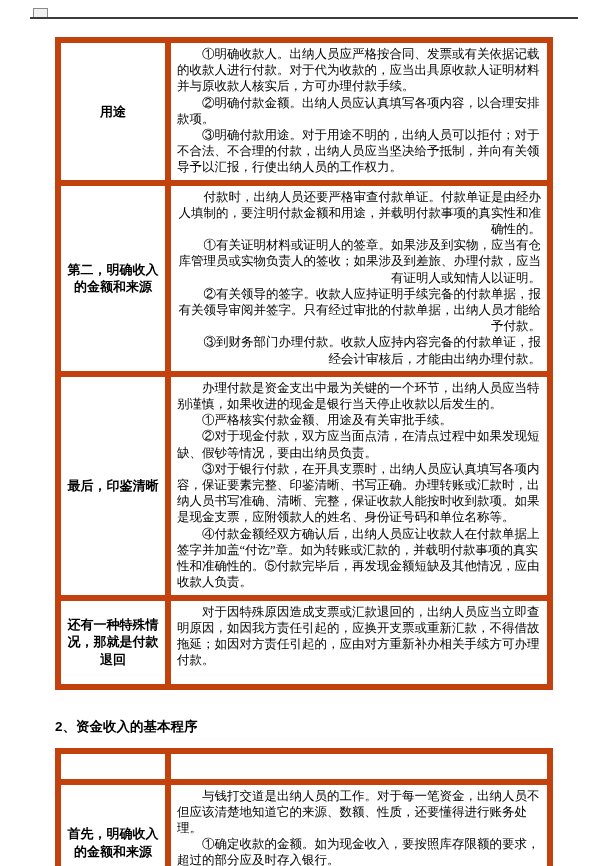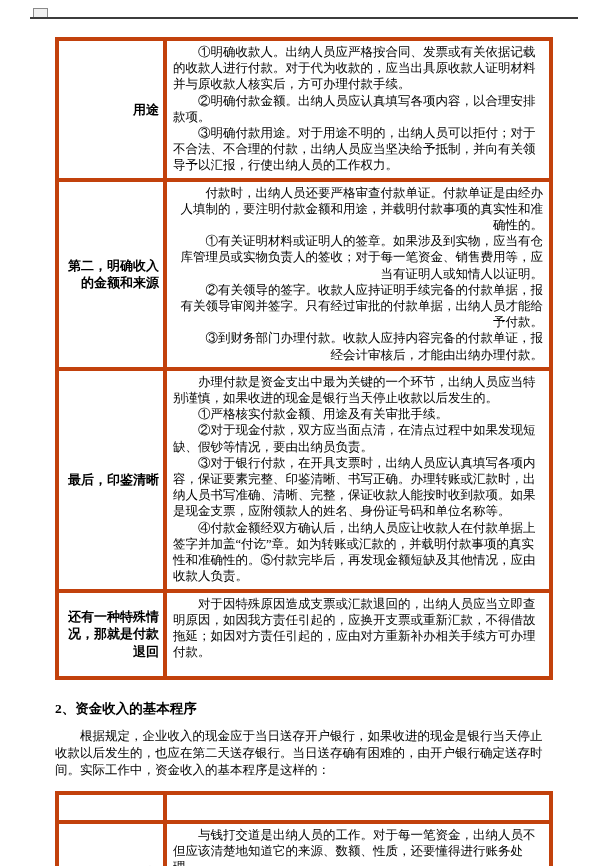--- a/index.html
+++ b/index.html
@@ -16,43 +16,43 @@
     width:13px; height:9px;
     border:1px solid #8a8a8a; background:#f1f1f1;
   }
   .header-rule {
     position:absolute; left:30px; top:17px; width:548px;
     border-top:2px solid #3c3c3c;
   }
   .doc { position:absolute; left:55px; top:37px; width:498px; }
 
   table.t { border-collapse:collapse; width:498px; table-layout:fixed; }
-  table.t td { border:4px solid #c2410c; }
+  table.t td { border:6px solid #c2410c; }
   td.hdr {
-    width:96px; text-align:right; vertical-align:middle;
+    width:96px; text-align:center; vertical-align:middle;
     font-weight:bold; font-size:13px; line-height:1.35;
     padding:3px 4px;
     font-family:"Liberation Sans","DejaVu Sans",sans-serif;
   }
   td.body {
     vertical-align:top;
     font-size:12.5px; line-height:16.2px;
     padding:3px 6px 4px 6px;
   }
   td.body p { margin:0; text-indent:2em; }
 
   td.r1b { height:126px; }
   td.r2b { height:166px;text-align:right; }
   td.r3b { height:208px; }
   td.r4b { height:76px;margin-top:28px; }
 
   .sec {
-    margin:20px 0 0 0;
+    margin:28px 0 0 0;
     font-size:13.5px; font-weight:bold;
-    font-family:Liberation Serif, serif;
+    font-family:Liberation Sans, sans-serif;
   }
   .intro {
     margin:10px 0 0 0;
     font-size:12.5px; line-height:17px;
     text-indent:2em;
   }
   table.t2 { margin-top:12px; }
   td.t2e { height:18px; }
   td.t2b { height:110px; }
 </style>
@@ -72,21 +72,21 @@
         <td class="body r1b">
           <p>①明确收款人。出纳人员应严格按合同、发票或有关依据记载的收款人进行付款。对于代为收款的，应当出具原收款人证明材料并与原收款人核实后，方可办理付款手续。</p>
           <p>②明确付款金额。出纳人员应认真填写各项内容，以合理安排款项。</p>
           <p>③明确付款用途。对于用途不明的，出纳人员可以拒付；对于不合法、不合理的付款，出纳人员应当坚决给予抵制，并向有关领导予以汇报，行使出纳人员的工作权力。</p>
         </td>
       </tr>
       <tr>
         <td class="hdr">第二，明确收入的金额和来源</td>
         <td class="body r2b">
           <p>付款时，出纳人员还要严格审查付款单证。付款单证是由经办人填制的，要注明付款金额和用途，并载明付款事项的真实性和准确性的。</p>
-          <p>①有关证明材料或证明人的签章。如果涉及到实物，应当有仓库管理员或实物负责人的签收；对于每一笔资金、销售费用等，应当有证明人或知情人以证明。</p>
+          <p>①有关证明材料或证明人的签章。如果涉及到实物，应当有仓库管理员或实物负责人的签收；如果涉及到差旅、办理付款，应当有证明人或知情人以证明。</p>
           <p>②有关领导的签字。收款人应持证明手续完备的付款单据，报有关领导审阅并签字。只有经过审批的付款单据，出纳人员才能给予付款。</p>
           <p>③到财务部门办理付款。收款人应持内容完备的付款单证，报经会计审核后，才能由出纳办理付款。</p>
         </td>
       </tr>
       <tr>
         <td class="hdr">最后，印鉴清晰</td>
         <td class="body r3b">
           <p>办理付款是资金支出中最为关键的一个环节，出纳人员应当特别谨慎，如果收进的现金是银行当天停止收款以后发生的。</p>
           <p>①严格核实付款金额、用途及有关审批手续。</p>
           <p>②对于现金付款，双方应当面点清，在清点过程中如果发现短缺、假钞等情况，要由出纳员负责。</p>
@@ -97,21 +97,20 @@
       <tr>
         <td class="hdr">还有一种特殊情况，那就是付款退回</td>
         <td class="body r4b">
           <p>对于因特殊原因造成支票或汇款退回的，出纳人员应当立即查明原因，如因我方责任引起的，应换开支票或重新汇款，不得借故拖延；如因对方责任引起的，应由对方重新补办相关手续方可办理付款。</p>
         </td>
       </tr>
     </tbody>
       </table>
 
     <h2 class="sec">2、资金收入的基本程序</h2>
-    <p class="intro">根据规定，企业收入的现金应于当日送存开户银行，如果收进的现金是银行当天停止收款以后发生的，也应在第二天送存银行。当日送存确有困难的，由开户银行确定送存时间。实际工作中，资金收入的基本程序是这样的：</p>
 
     <table class="t t2">
       <tbody>
           <tr>
         <td class="hdr t2e"></td>
         <td class="body t2e"></td>
       </tr>
       <tr>
         <td class="hdr">首先，明确收入的金额和来源</td>
         <td class="body t2b">

